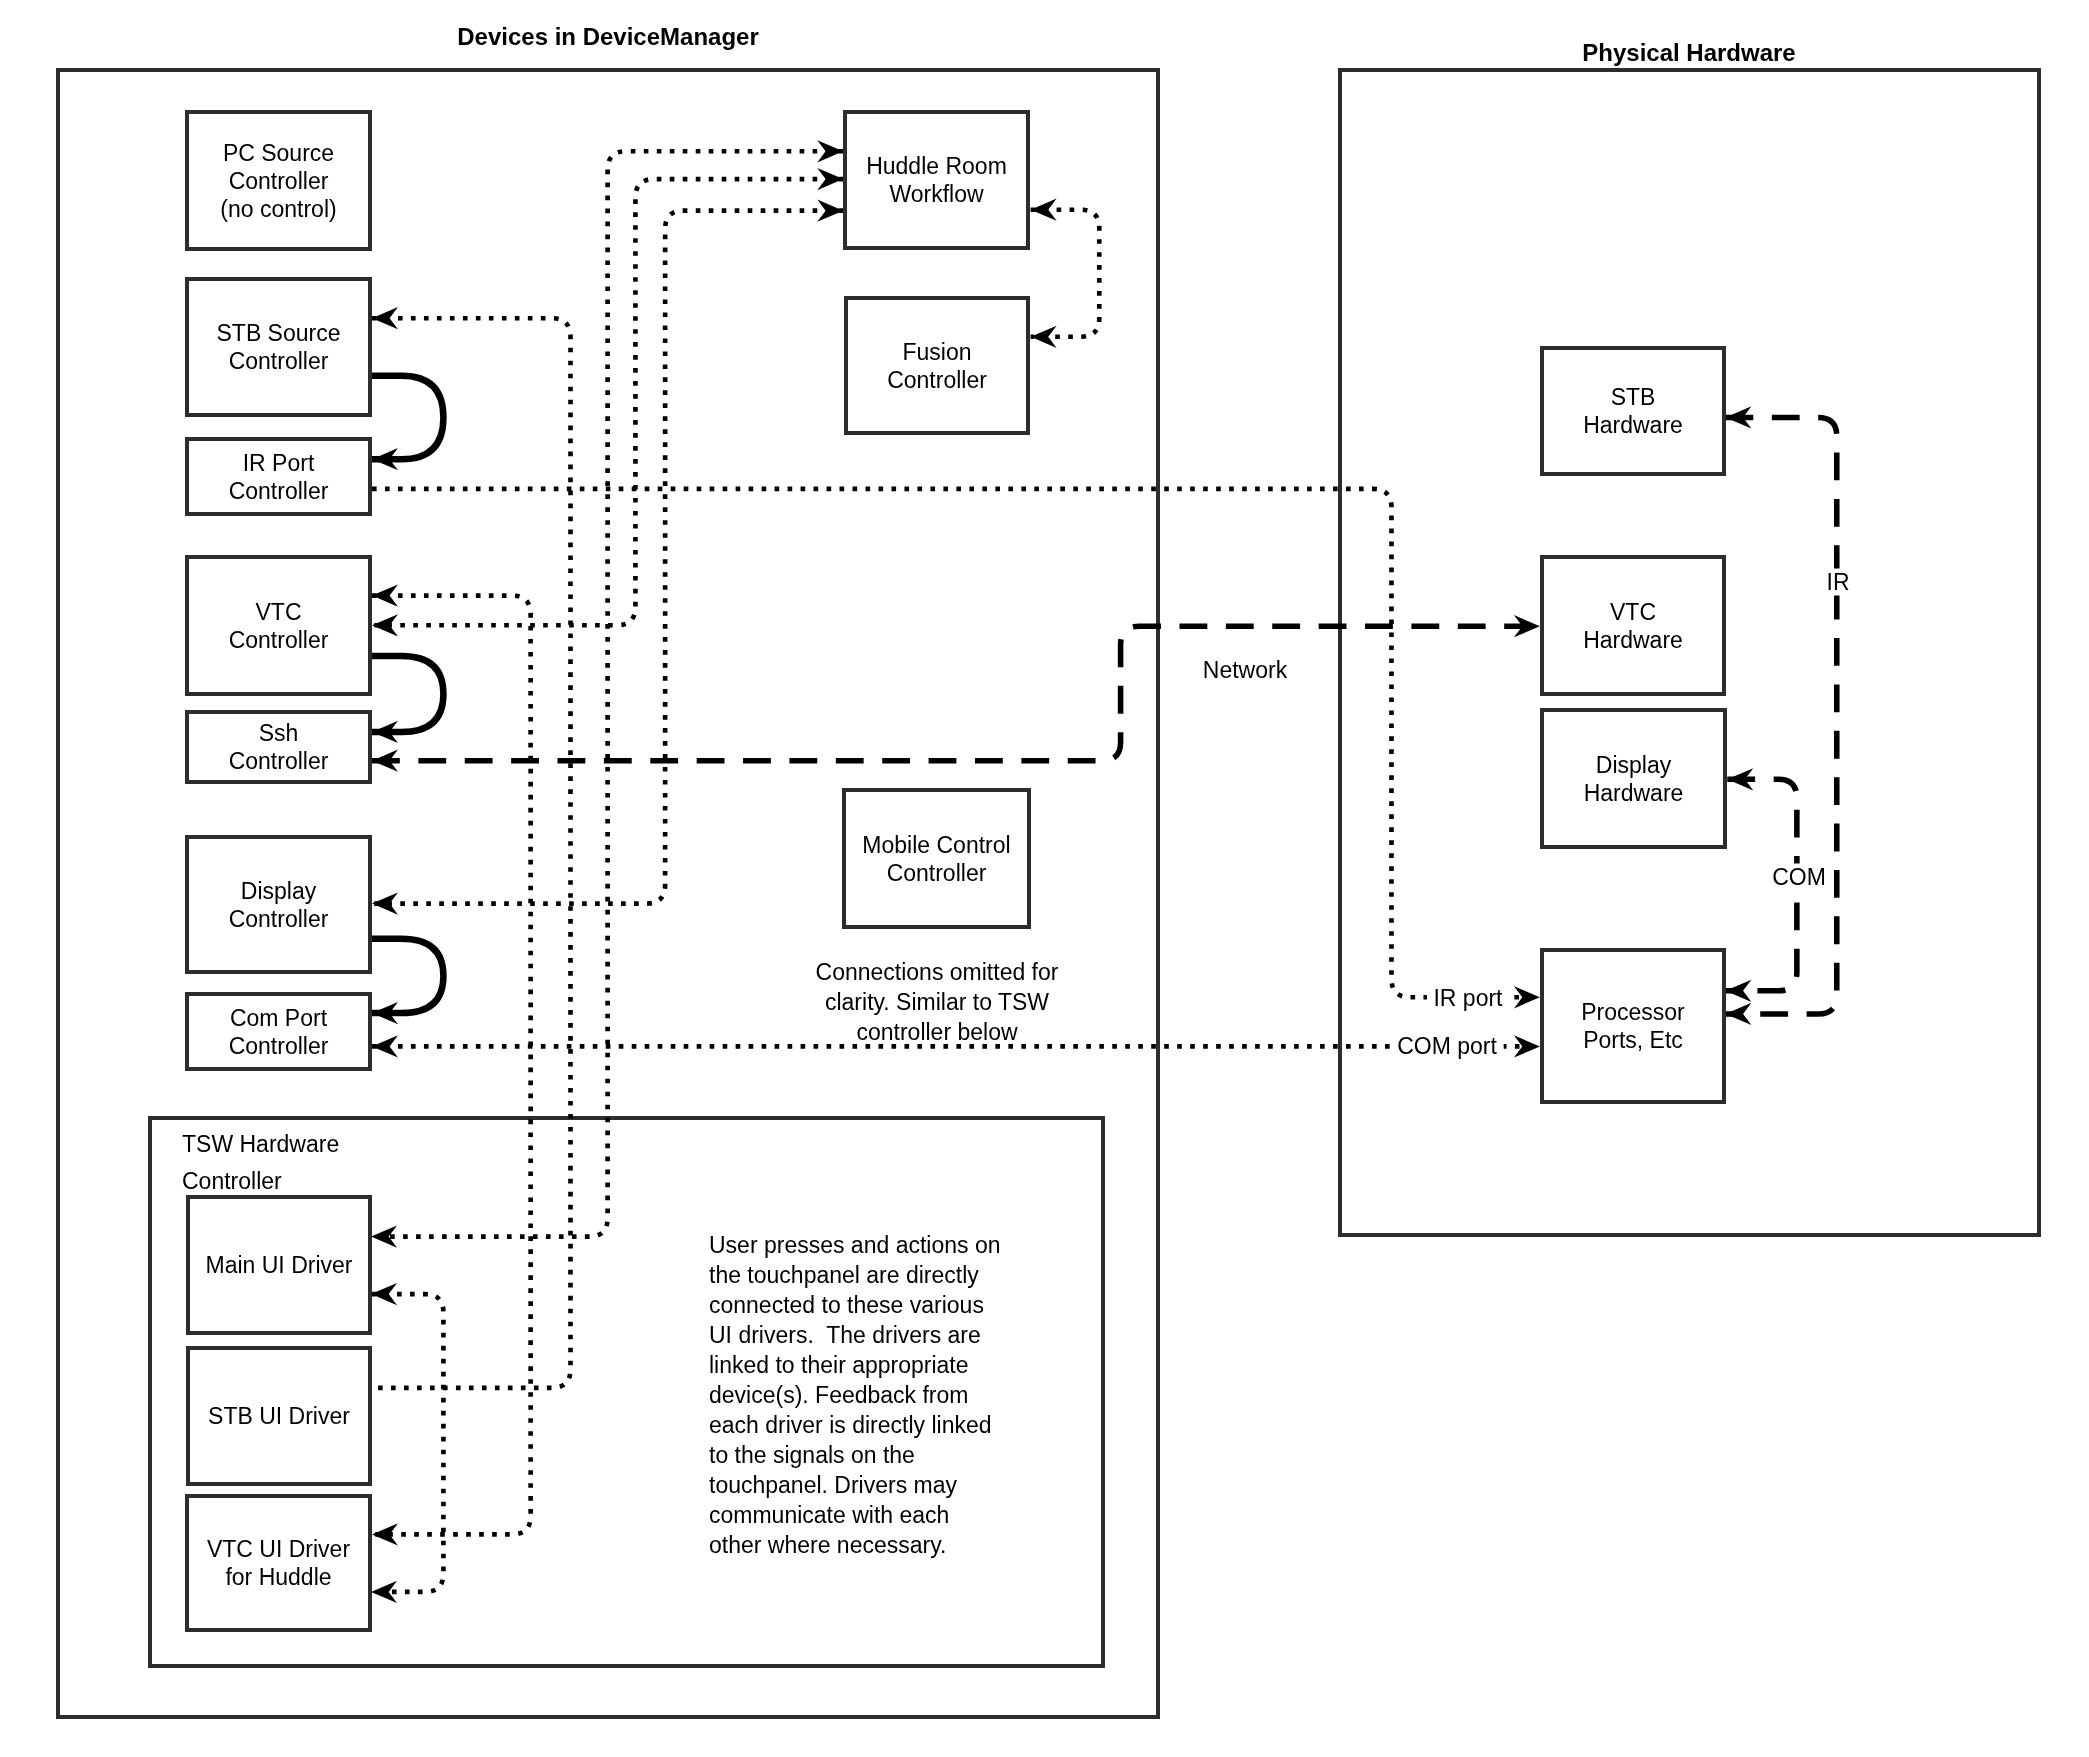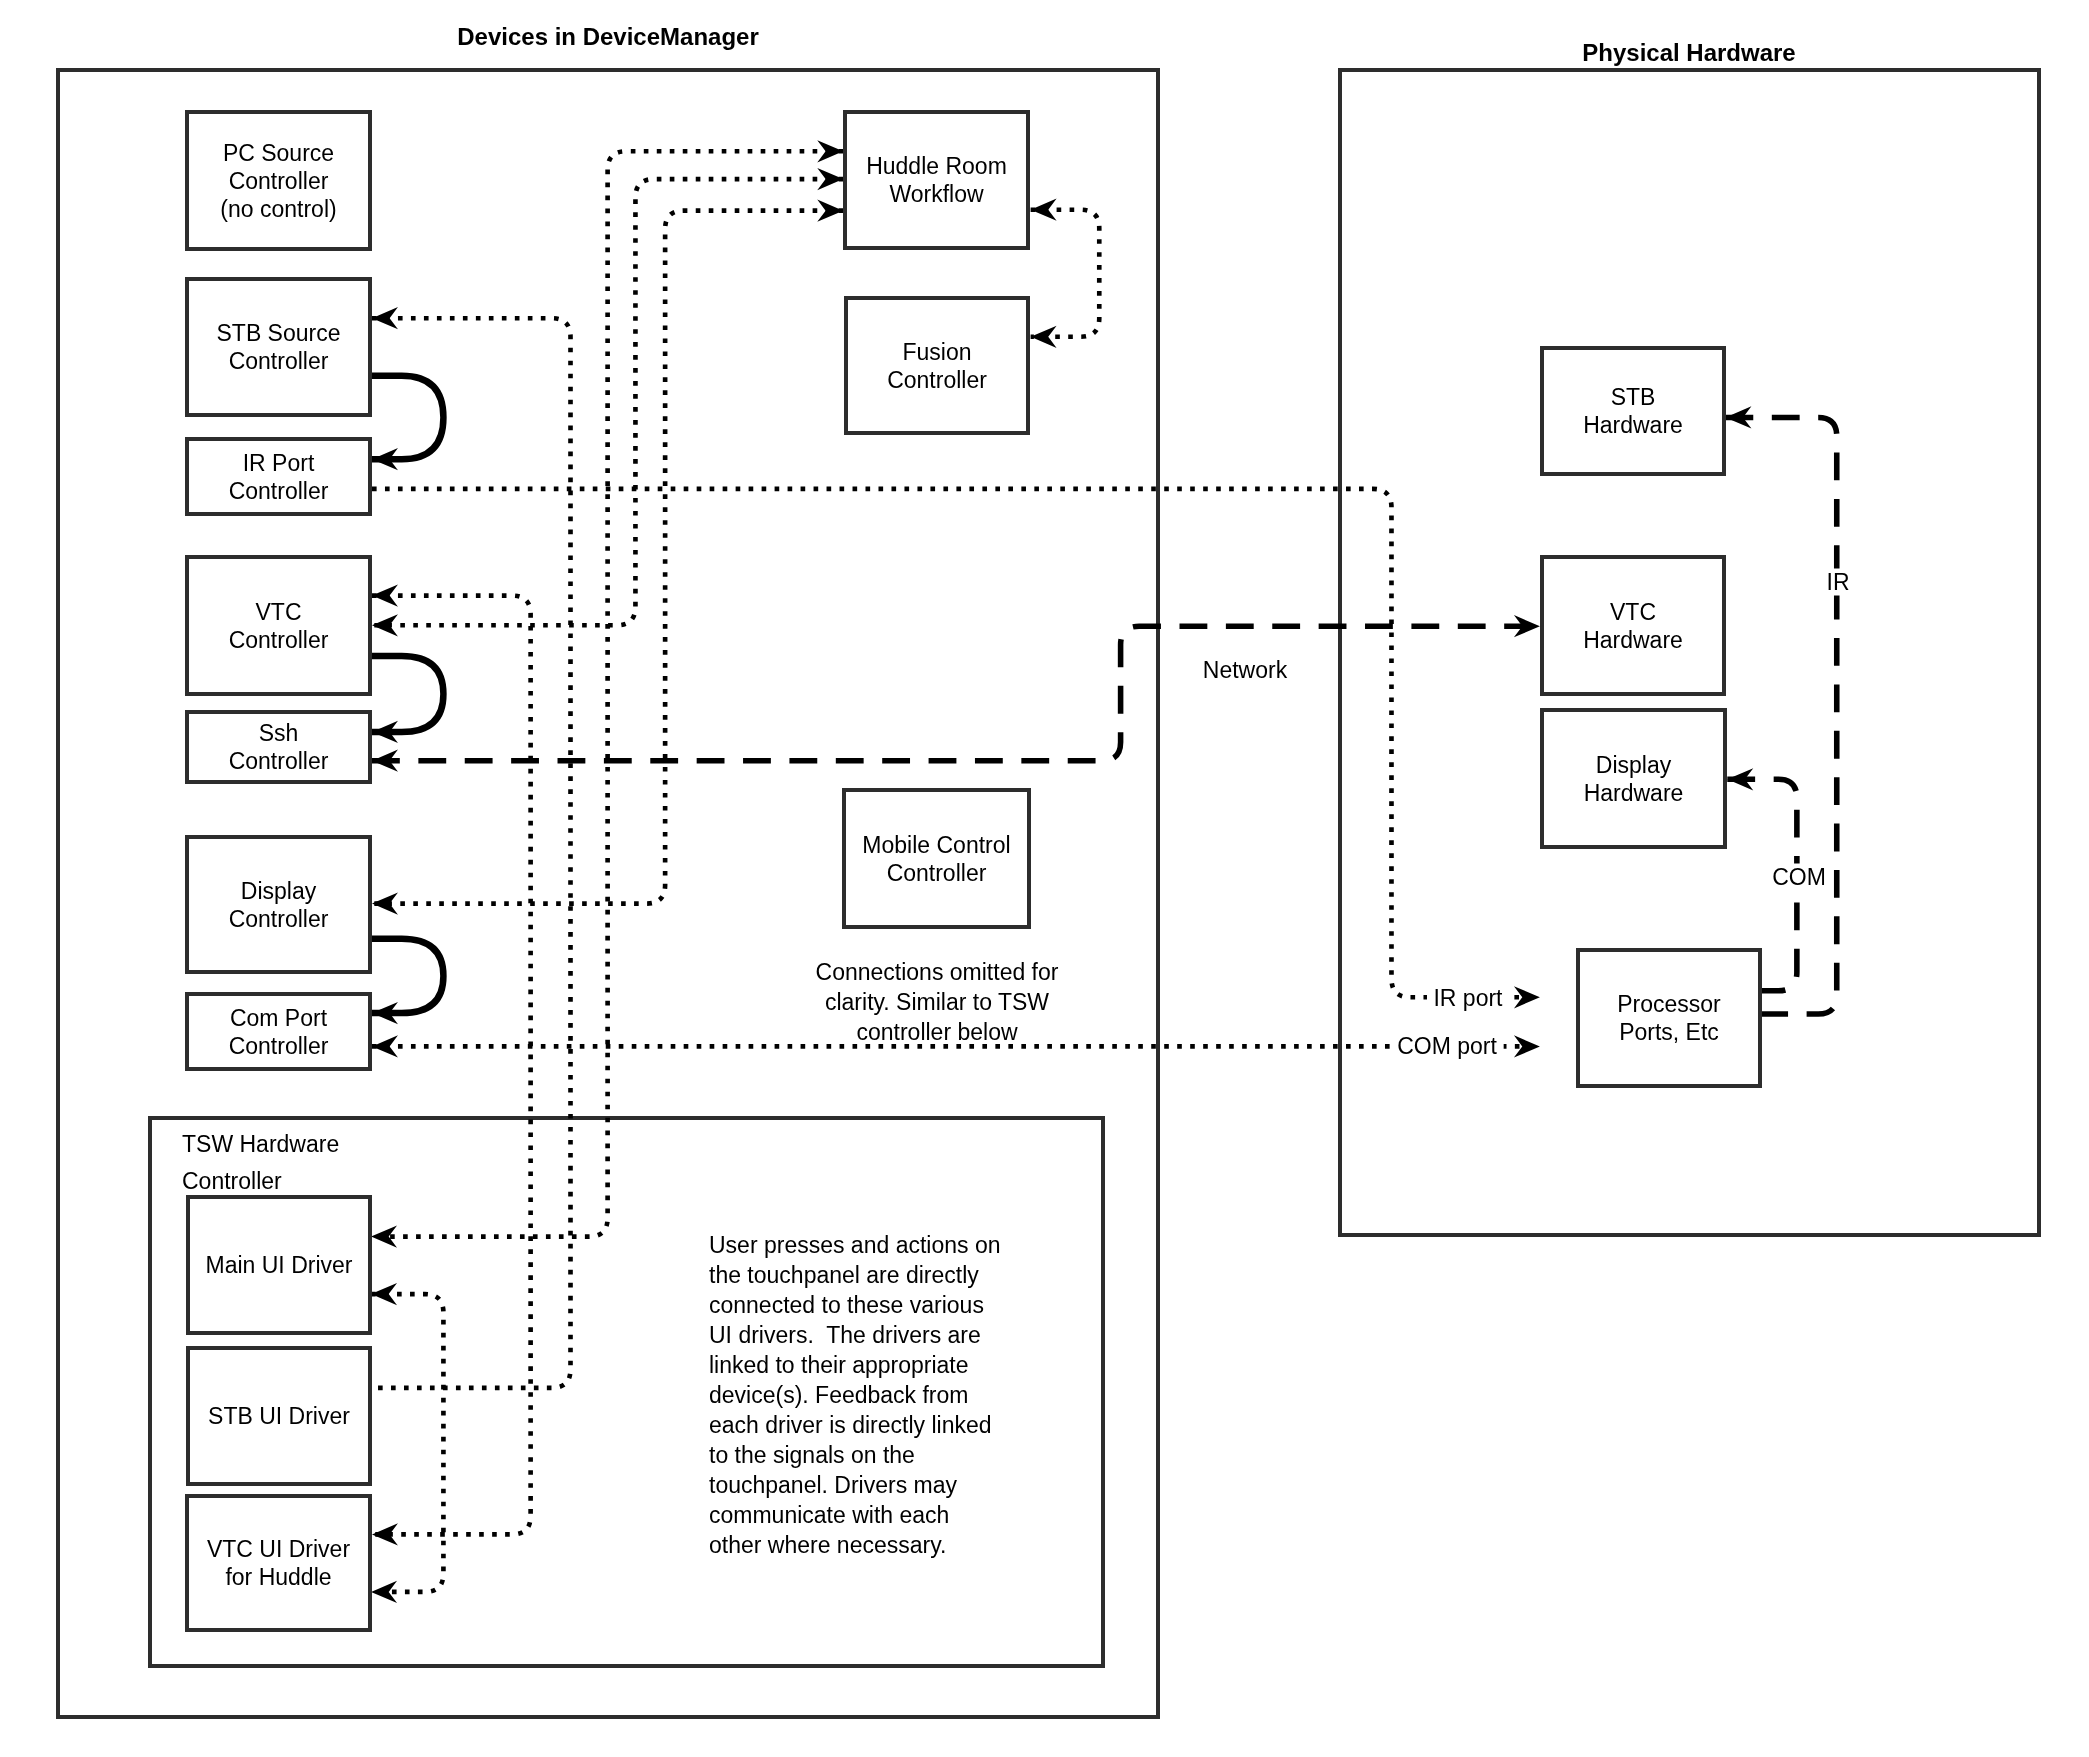--- a/index.html
+++ b/index.html
@@ -93,21 +93,21 @@
     <div class="node" style="left: 186px; top: 1195px; width: 186px; height: 140px;"><span>Main UI Driver</span></div>
     <div class="node" style="left: 186px; top: 1346px; width: 186px; height: 140px;"><span>STB UI Driver</span></div>
     <div class="node" style="left: 185px; top: 1494px; width: 187px; height: 138px;"><span>VTC UI Driver
 for Huddle</span></div>
     <div class="node" style="left: 1540px; top: 346px; width: 186px; height: 130px;"><span>STB
 Hardware</span></div>
     <div class="node" style="left: 1540px; top: 555px; width: 186px; height: 141px;"><span>VTC
 Hardware</span></div>
     <div class="node" style="left: 1540px; top: 708px; width: 187px; height: 141px;"><span>Display
 Hardware</span></div>
-    <div class="node" style="left: 1540px; top: 948px; width: 186px; height: 140px; margin-left: 36px;"><span>Processor
+    <div class="node" style="left: 1540px; top: 948px; width: 186px; height: 156px;"><span>Processor
 Ports, Etc</span></div>
     <div class="note" style="left: 761px; top: 941px; width: 352px; text-align: center; margin-top: 16px;">Connections omitted for
 clarity. Similar to TSW
 controller below</div>
     <div class="note" style="left: 709px; top: 1230px; width: 352px; text-align: left;">User presses and actions on
 the touchpanel are directly
 connected to these various
 UI drivers.  The drivers are
 linked to their appropriate
 device(s). Feedback from

